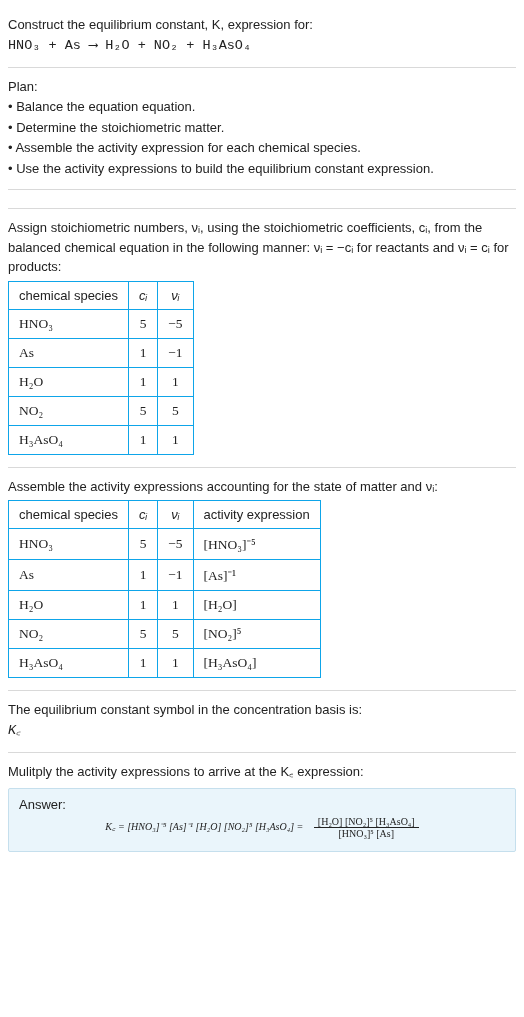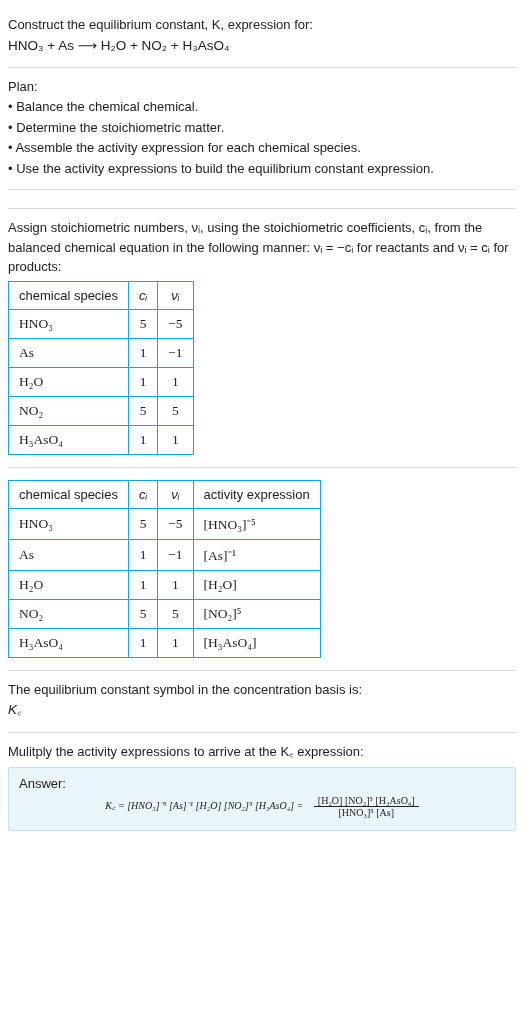--- a/index.html
+++ b/index.html
@@ -18,21 +18,21 @@
     padding: 8px 0 10px 0;
   }
   .section.noborder {
     border-bottom: none;
   }
   .line {
     margin: 1px 0;
     line-height: 1.5;
   }
   .eq {
-    font-family: Liberation Sans, sans-serif;
+    font-family: Liberation Mono, monospace;
     font-size: 13.5px;
   }
   table.data {
     border-collapse: collapse;
     margin: 4px 0 2px 0;
   }
   table.data th, table.data td {
     border: 1px solid #0ea5e9;
     padding: 6px 10px;
     text-align: left;
@@ -79,21 +79,21 @@
 
 <div class="doc">
 
   <div class="section">
     <div class="line">Construct the equilibrium constant, K, expression for:</div>
     <div class="line eq">HNO₃ + As ⟶ H₂O + NO₂ + H₃AsO₄</div>
   </div>
 
   <div class="section">
     <div class="line">Plan:</div>
-    <div class="line">• Balance the chemical chemical.</div>
+    <div class="line">• Balance the equation equation.</div>
     <div class="line">• Determine the stoichiometric matter.</div>
     <div class="line">• Assemble the activity expression for each chemical species.</div>
     <div class="line">• Use the activity expressions to build the equilibrium constant expression.</div>
   </div>
 
   <div class="section">
   </div>
 
   <div class="section">
     <div class="line">Assign stoichiometric numbers, νᵢ, using the stoichiometric coefficients, cᵢ, from the balanced chemical equation in the following manner: νᵢ = −cᵢ for reactants and νᵢ = cᵢ for products:</div>
@@ -127,20 +127,21 @@
       <tr>
         <td>H₃AsO₄</td>
         <td class="center">1</td>
         <td class="center">1</td>
       </tr>
     </tbody>
       </table>
   </div>
 
   <div class="section">
+    <div class="line">Assemble the activity expressions accounting for the state of matter and νᵢ:</div>
     <table class="data">
       <tbody>
           <tr>
         <th>chemical species</th>
         <th class="center ital">cᵢ</th>
         <th class="center ital">νᵢ</th>
         <th>activity expression</th>
       </tr>
       <tr>
         <td>HNO₃</td>

